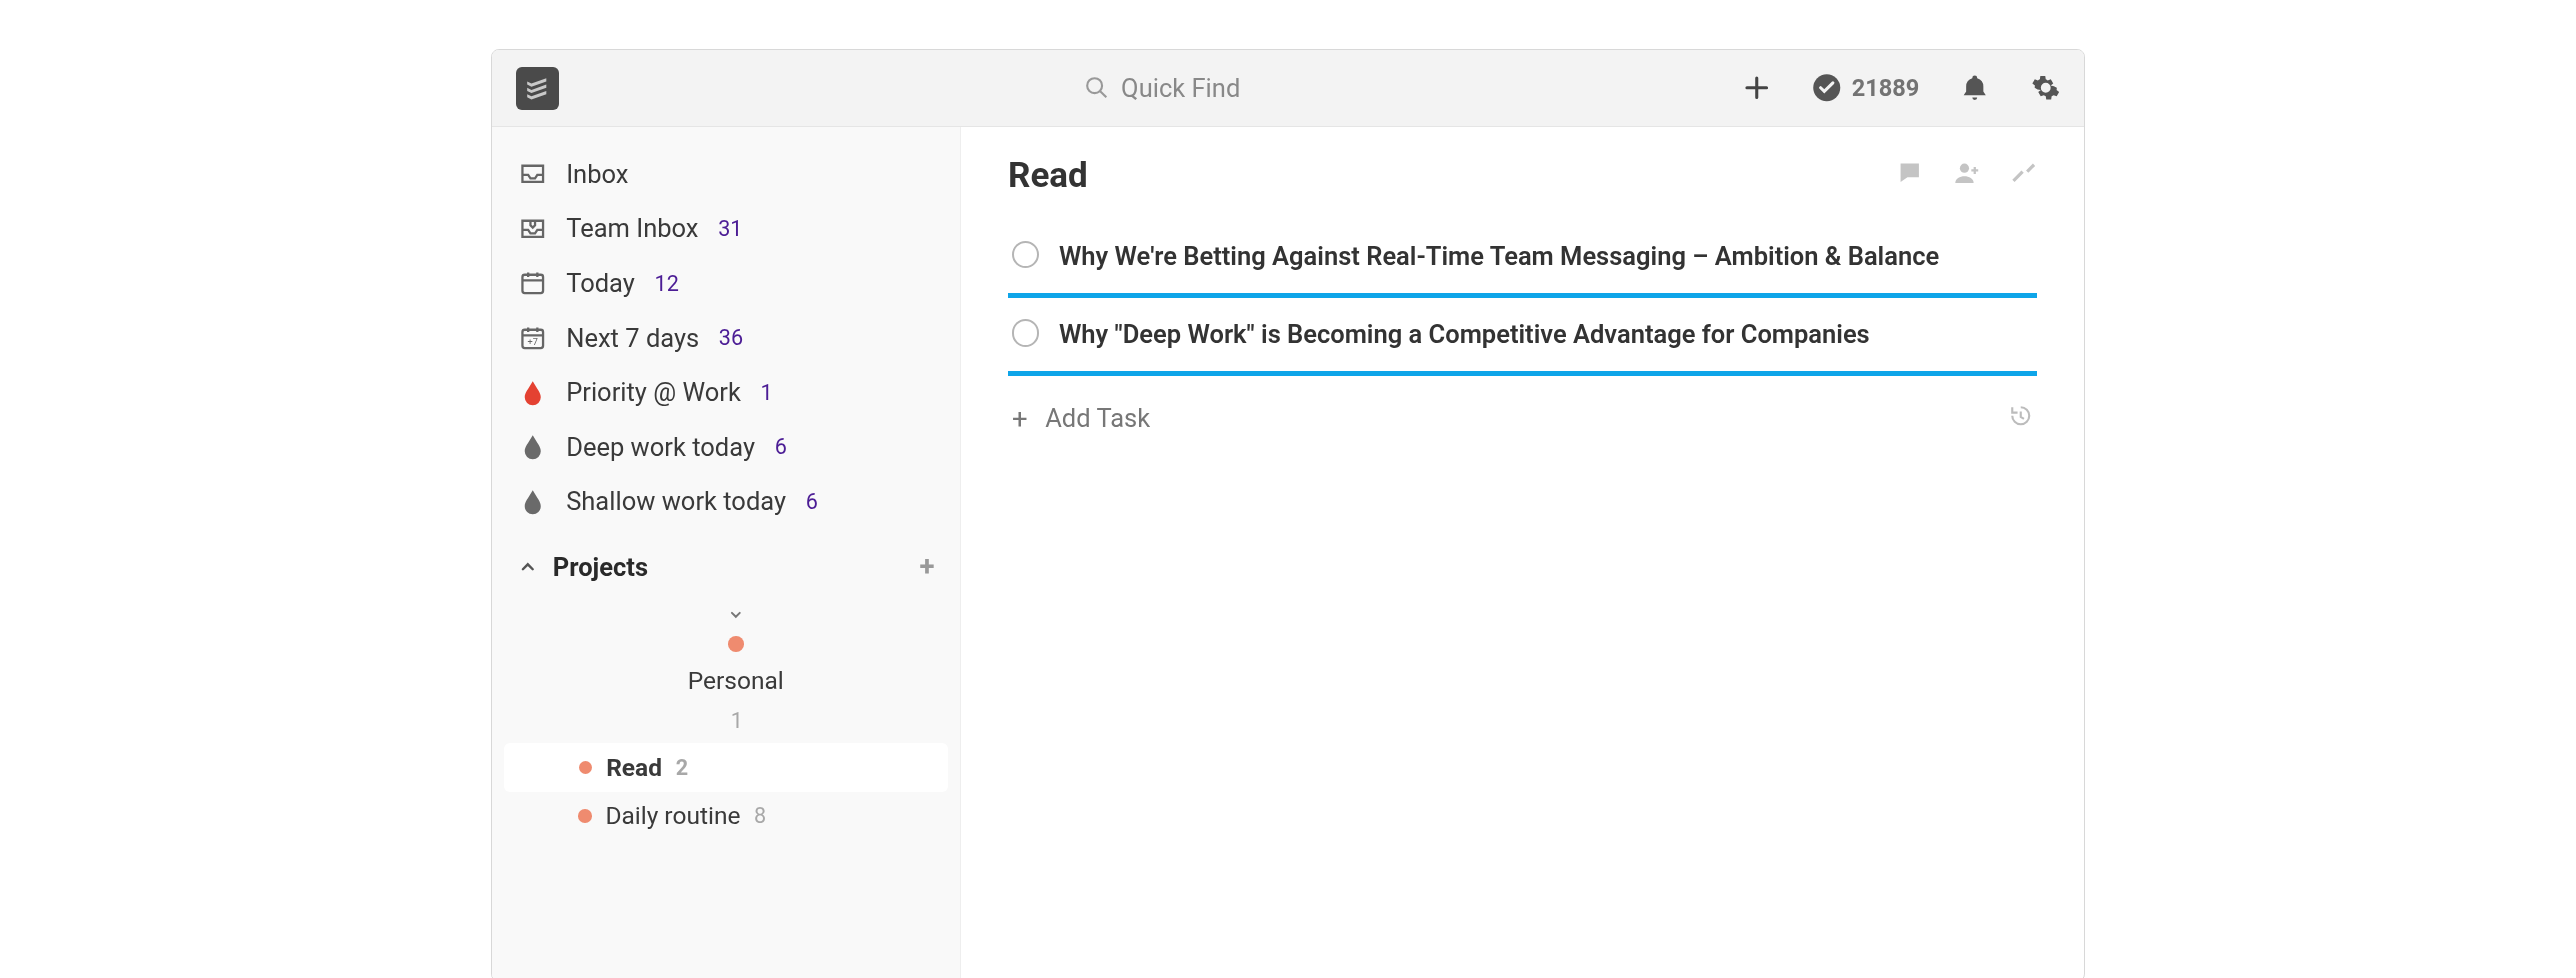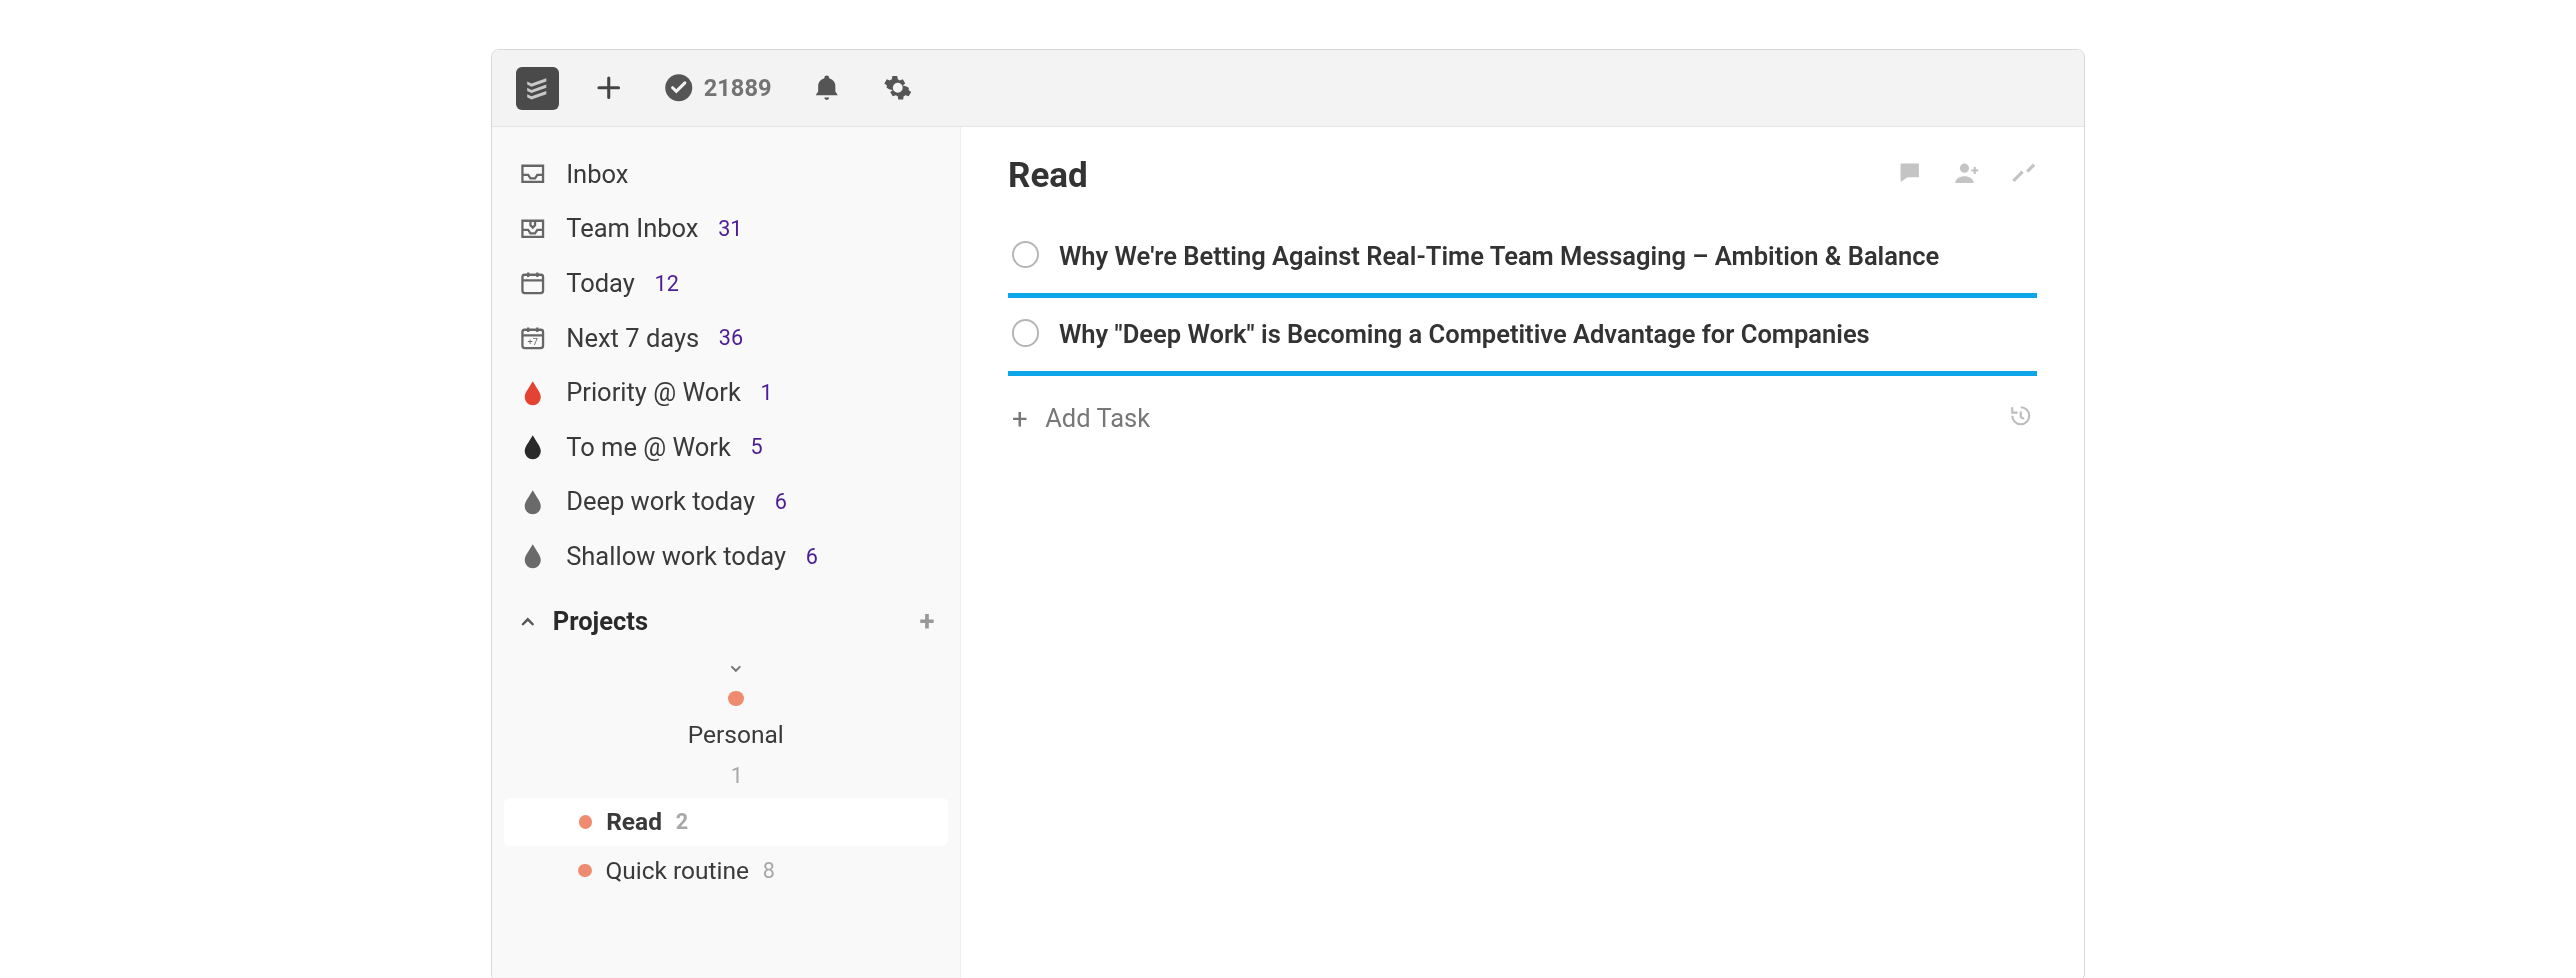--- a/index.html
+++ b/index.html
@@ -243,20 +243,29 @@
 <body>
 
 <div class="app-window">
 
   <div class="topbar">
     <div class="logo">
       <svg viewBox="0 0 24 24">
           <path fill="#c9c9c9" d="M3 6l4 2 14-5v3L7 11 3 9zm0 6l4 2 14-5v3L7 17 3 15zm0 6l4 2 14-5v3L7 23 3 21z"></path>
         </svg>
     </div>
+    <div class="search">
+      <div class="search-inner">
+        <svg viewBox="0 0 24 24">
+            <circle cx="10" cy="10" r="7" fill="none" stroke="#999" stroke-width="2"></circle>
+            <line x1="15" y1="15" x2="21" y2="21" stroke="#999" stroke-width="2"></line>
+          </svg>
+        <span>Quick Find</span>
+      </div>
+    </div>
     <div class="topbar-right">
       <div class="topbar-icon">
         <svg viewBox="0 0 24 24">
             <path d="M12 4v16M4 12h16" stroke="#444" stroke-width="2.5" stroke-linecap="round"></path>
           </svg>
       </div>
       <div class="karma">
         <svg viewBox="0 0 24 24">
             <circle cx="12" cy="12" r="11" fill="#555"></circle>
             <path d="M7 12l3 3 7-7" stroke="#f3f3f3" stroke-width="2.5" fill="none" stroke-linecap="round"></path>
@@ -326,29 +335,20 @@
       <div class="nav-item">
         <span class="icon">
           <svg class="drop-icon" viewBox="0 0 24 24">
               <path class="drop-red" d="M12 2C8 9 5 12 5 16a7 7 0 0014 0c0-4-3-7-7-14z"></path>
             </svg>
         </span>
         <span>Priority @ Work</span>
         <span class="count">1</span>
       </div>
 
-      <div class="nav-item">
-        <span class="icon">
-          <svg class="drop-icon" viewBox="0 0 24 24">
-              <path class="drop-dark" d="M12 2C8 9 5 12 5 16a7 7 0 0014 0c0-4-3-7-7-14z"></path>
-            </svg>
-        </span>
-        <span>To me @ Work</span>
-        <span class="count">5</span>
-      </div>
 
       <div class="nav-item">
         <span class="icon">
           <svg class="drop-icon" viewBox="0 0 24 24">
               <path class="drop-grey" d="M12 2C8 9 5 12 5 16a7 7 0 0014 0c0-4-3-7-7-14z"></path>
             </svg>
         </span>
         <span>Deep work today</span>
         <span class="count">6</span>
       </div>
@@ -382,21 +382,21 @@
       </div>
 
       <div class="subproject active">
         <span class="dot"></span>
         <span>Read</span>
         <span class="count">2</span>
       </div>
 
       <div class="subproject">
         <span class="dot"></span>
-        <span>Quick routine</span>
+        <span>Daily routine</span>
         <span class="count">8</span>
       </div>
 
     </div>
 
     <div class="main">
       <div class="main-header">
         <div class="main-title">Read</div>
         <div class="main-actions">
           <span>

